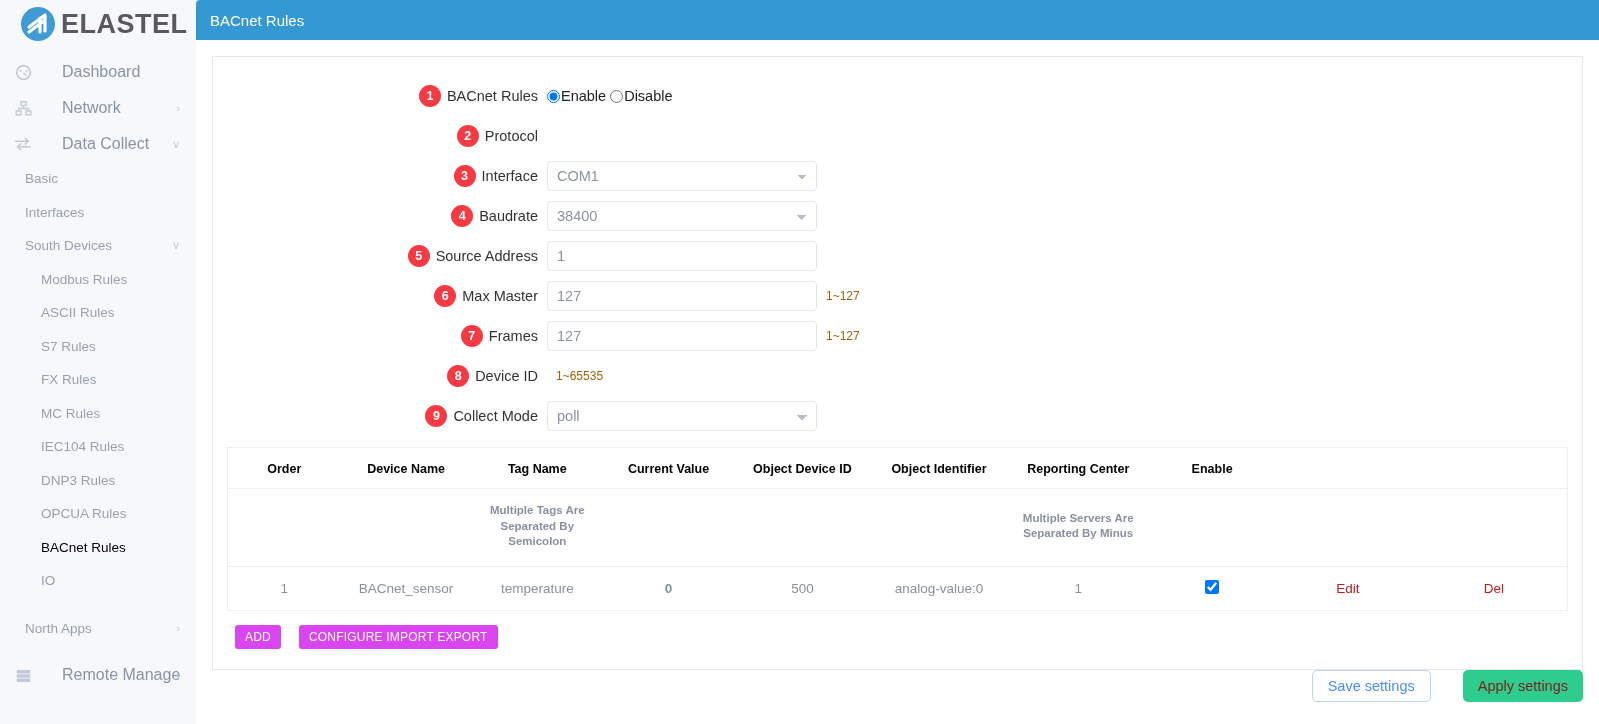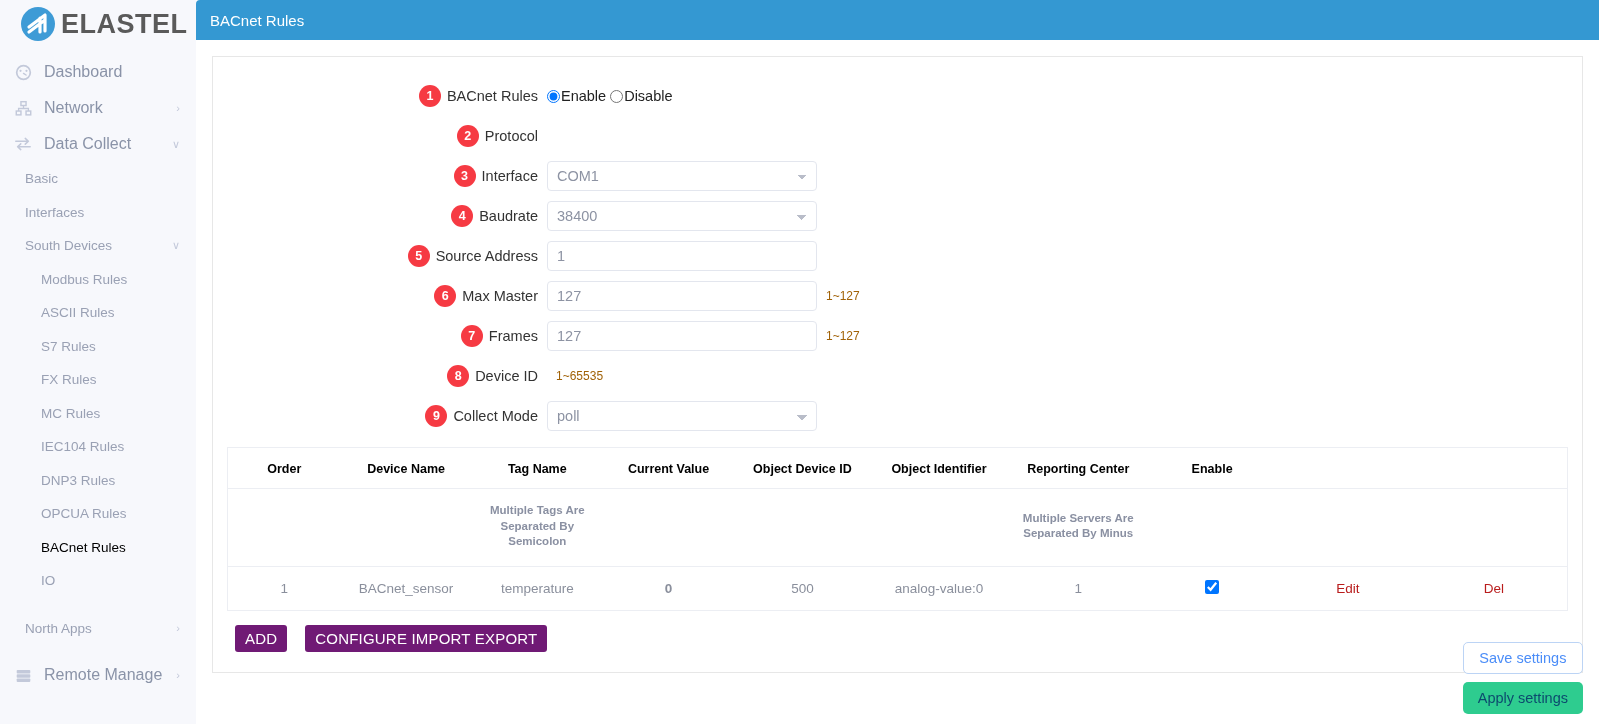--- a/index.html
+++ b/index.html
@@ -48,21 +48,21 @@
   .nav-item .ico {
     width: 20px; height: 20px; flex: 0 0 20px;
     margin-right: 11px;
     display: flex; align-items: center; justify-content: center;
     color: #c3c9da;
   }
   .nav-item .chev {
     position: absolute; right: 16px;
     color: #c3c9da; font-size: 11px; line-height: 1;
   }
-  .nav-item.top-level { font-size: 16px; }
+  .nav-item.top-level { font-size: 16px; gap: 18px; }
 
   .sub-item {
     display: block;
     height: 33.5px; line-height: 33.5px;
     color: #9aa1b4;
     font-size: 13.5px;
     cursor: pointer;
     position: relative;
   }
   .sub-item.lvl1 { padding-left: 25px; }
@@ -178,52 +178,53 @@
     font-size: 13.5px; color: #8a8f9c;
     padding: 13px 4px;
     text-align: center;
   }
   td.cell.val { color: #0000ee; font-weight: bold; }
   td.cell .lnk { color: #b91c1c; cursor: pointer; font-size: 13.5px; }
   td.cell input[type=checkbox] { width: 14px; height: 14px; margin: 0; }
 
   .btnrow { margin-top: 14px; padding-left: 8px; display: flex; gap: 18px; }
   .btn-blue {
-    background: #701a75;
+    background: #d946ef;
     color: #fff;
     border: none; border-radius: 3px;
-    font-size: 15px;
+    font-size: 12px;
     padding: 5px 10px;
     cursor: pointer;
     font-family: "Liberation Sans", sans-serif;
     letter-spacing: .2px;
   }
 
   
   .footer {
     position: absolute;
-    right: 16px; bottom: 10px;
-    display: flex; gap: 8px; flex-direction: column;
+    right: 16px; bottom: 22px;
+    display: flex; gap: 8px;
   }
   .btn-save {
     background: #fff; color: #4b8df8;
     border: 1px solid #bcd4f5;
     border-radius: 5px;
     font-size: 14.5px;
     padding: 7px 15px;
     cursor: pointer;
     font-family: "Liberation Sans", sans-serif;
   }
   .btn-apply {
-    background: #2ecc8f; color: #0c4a6e;
+    background: #2ecc8f; color: #7f1d1d;
     border: none; border-radius: 5px;
     font-size: 14.5px;
     padding: 8px 15px;
     cursor: pointer;
     font-family: "Liberation Sans", sans-serif;
+    margin-left: 24px;
   }
 </style>
 </head>
 <body>
 
 <div id="app">
 
   <aside class="sidebar">
 
     <div class="logo-row">

